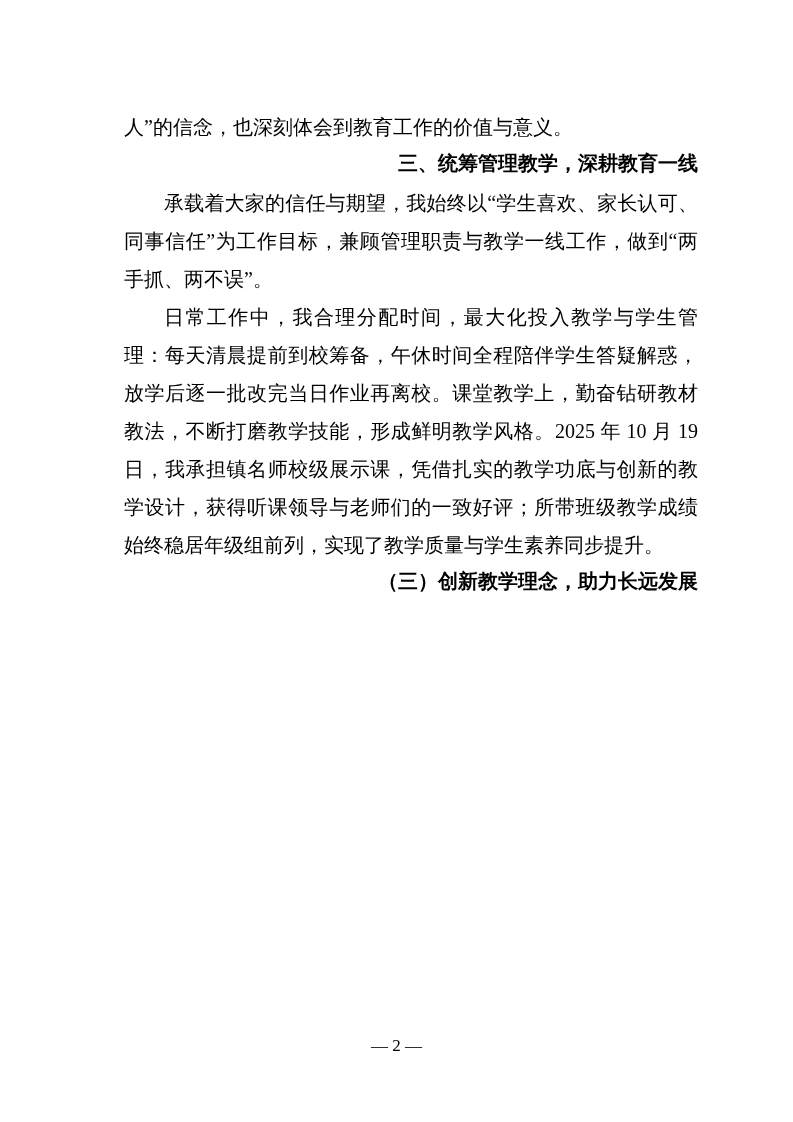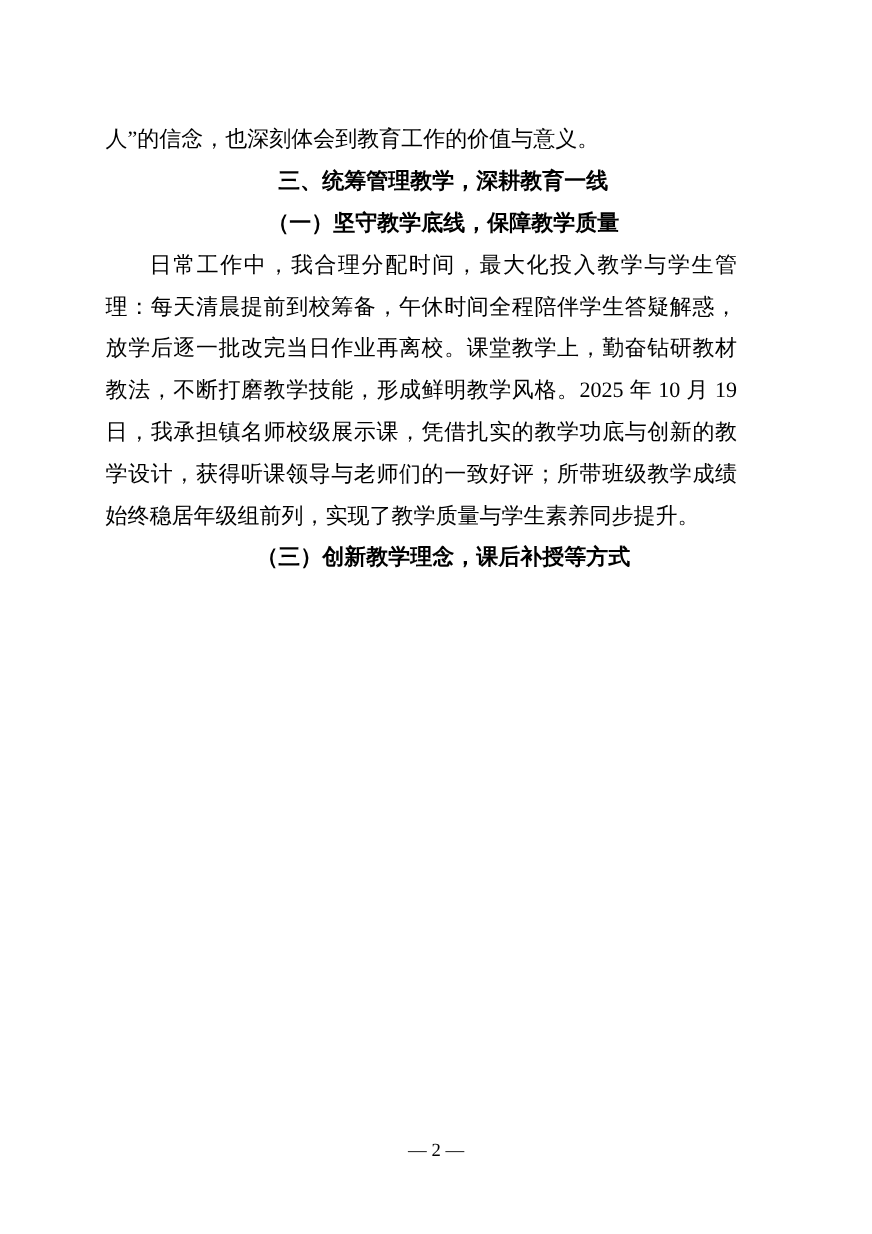--- a/index.html
+++ b/index.html
@@ -12,43 +12,43 @@
     width: 793px;
     height: 1122px;
     background: #ffffff;
     overflow: hidden;
     font-family: "Liberation Serif", "DejaVu Serif", serif;
     color: #000000;
   }
   .doc-body {
     position: absolute;
     top: 108px;
-    left: 96px;
+    left: 124px;
     width: 574px;
     font-size: 20px;
     line-height: 38px;
     text-align: justify;
     text-justify: inter-ideograph;
   }
   .para {
     margin: 0;
     text-indent: 2em;
     font-weight: normal;
   }
   .para.cont {
     text-indent: 0;
   }
   .h1, .h2 {
     margin: 0;
     font-size: 20px;
     line-height: 38px;
     font-weight: 700;
     text-indent: 2em;
-    font-family: Liberation Serif, serif;
-    text-align: center;
+    font-family: Liberation Mono, monospace;
+    text-align: right;
   }
   .page-footer {
     position: absolute;
     left: 0;
     width: 793px;
     top: 1034px;
     text-align: center;
     font-size: 17px;
     line-height: 24px;
     color: #000000;
@@ -58,28 +58,28 @@
 </head>
 <body>
 
 <div class="page">
 
   <main class="doc-body">
     <p class="para cont">人”的信念，也深刻体会到教育工作的价值与意义。</p>
 
     <h2 class="h1">三、统筹管理教学，深耕教育一线</h2>
 
+    <p class="para">承载着大家的信任与期望，我始终以“学生喜欢、家长认可、同事信任”为工作目标，兼顾管理职责与教学一线工作，做到“两手抓、两不误”。</p>
 
-    <h3 class="h2">（一）坚守教学底线，保障教学质量</h3>
 
 
 
     <p class="para">日常工作中，我合理分配时间，最大化投入教学与学生管理：每天清晨提前到校筹备，午休时间全程陪伴学生答疑解惑，放学后逐一批改完当日作业再离校。课堂教学上，勤奋钻研教材教法，不断打磨教学技能，形成鲜明教学风格。2025 年 10 月 19 日，我承担镇名师校级展示课，凭借扎实的教学功底与创新的教学设计，获得听课领导与老师们的一致好评；所带班级教学成绩始终稳居年级组前列，实现了教学质量与学生素养同步提升。</p>
 
-    <h3 class="h2">（三）创新教学理念，课后补授等方式</h3>
+    <h3 class="h2">（三）创新教学理念，助力长远发展</h3>
 
   </main>
 
   <footer class="page-footer">
     <span>— 2 —</span>
   </footer>
 
 </div>
 
 </body></html>

